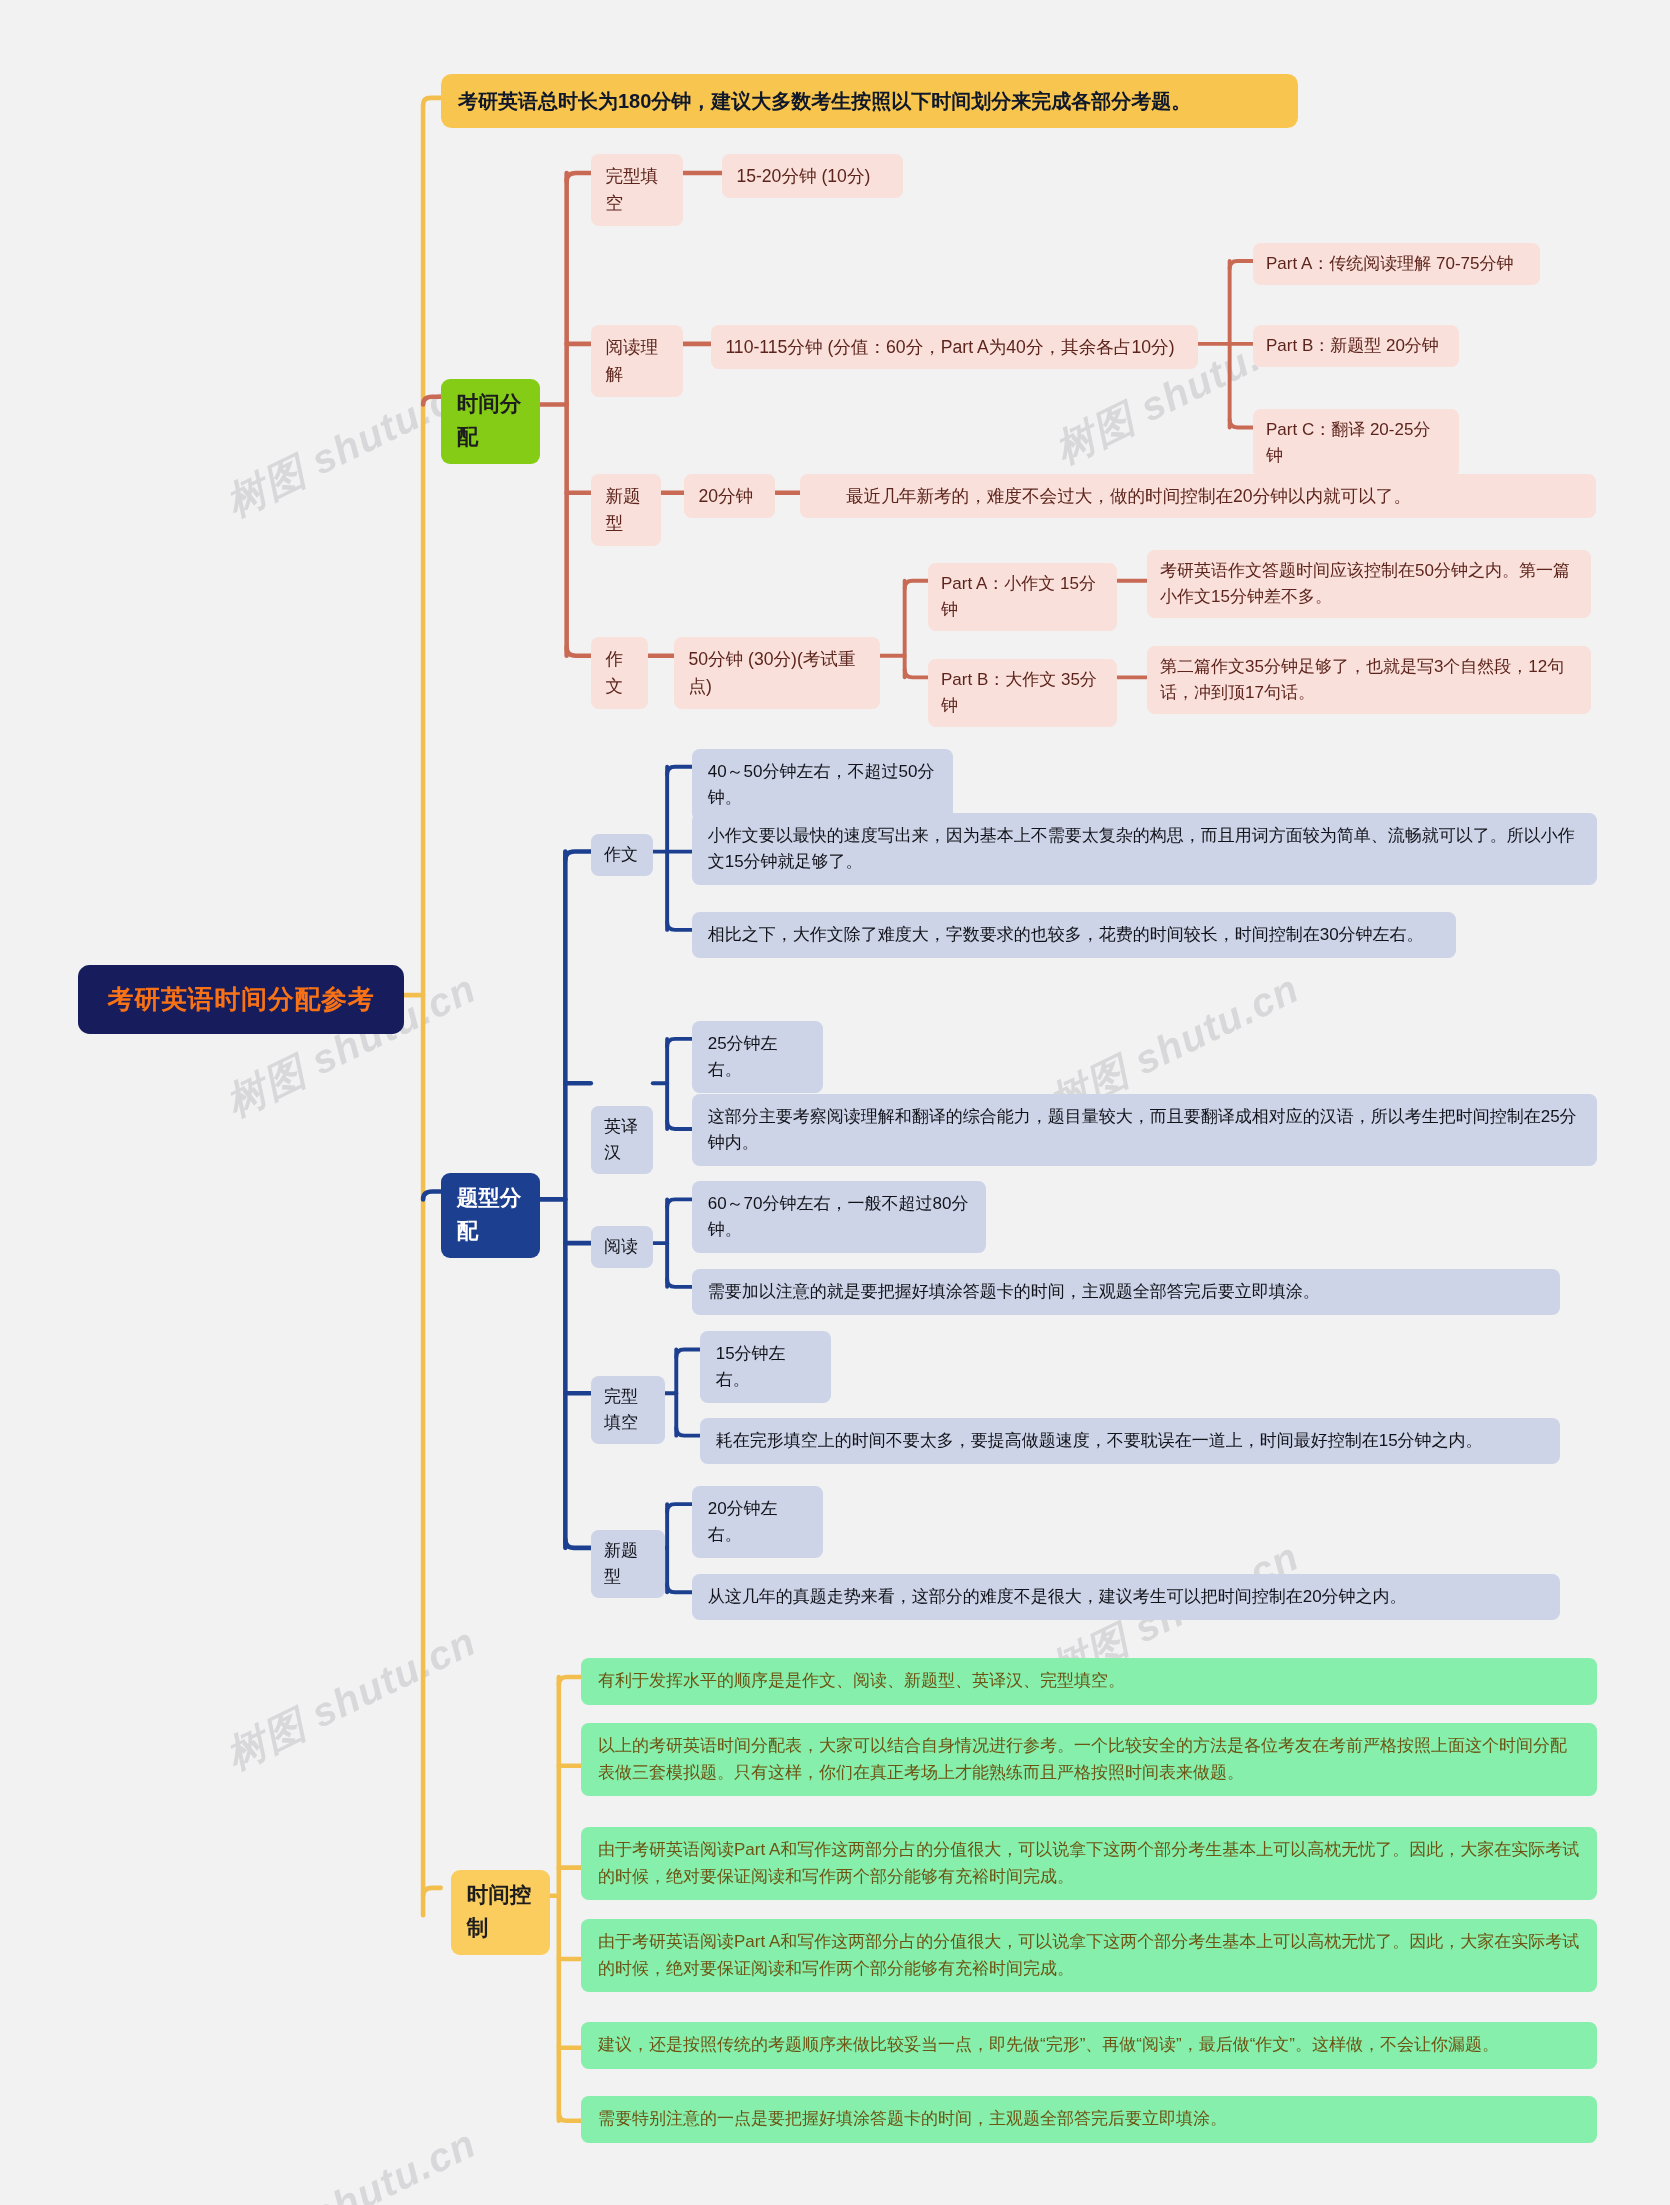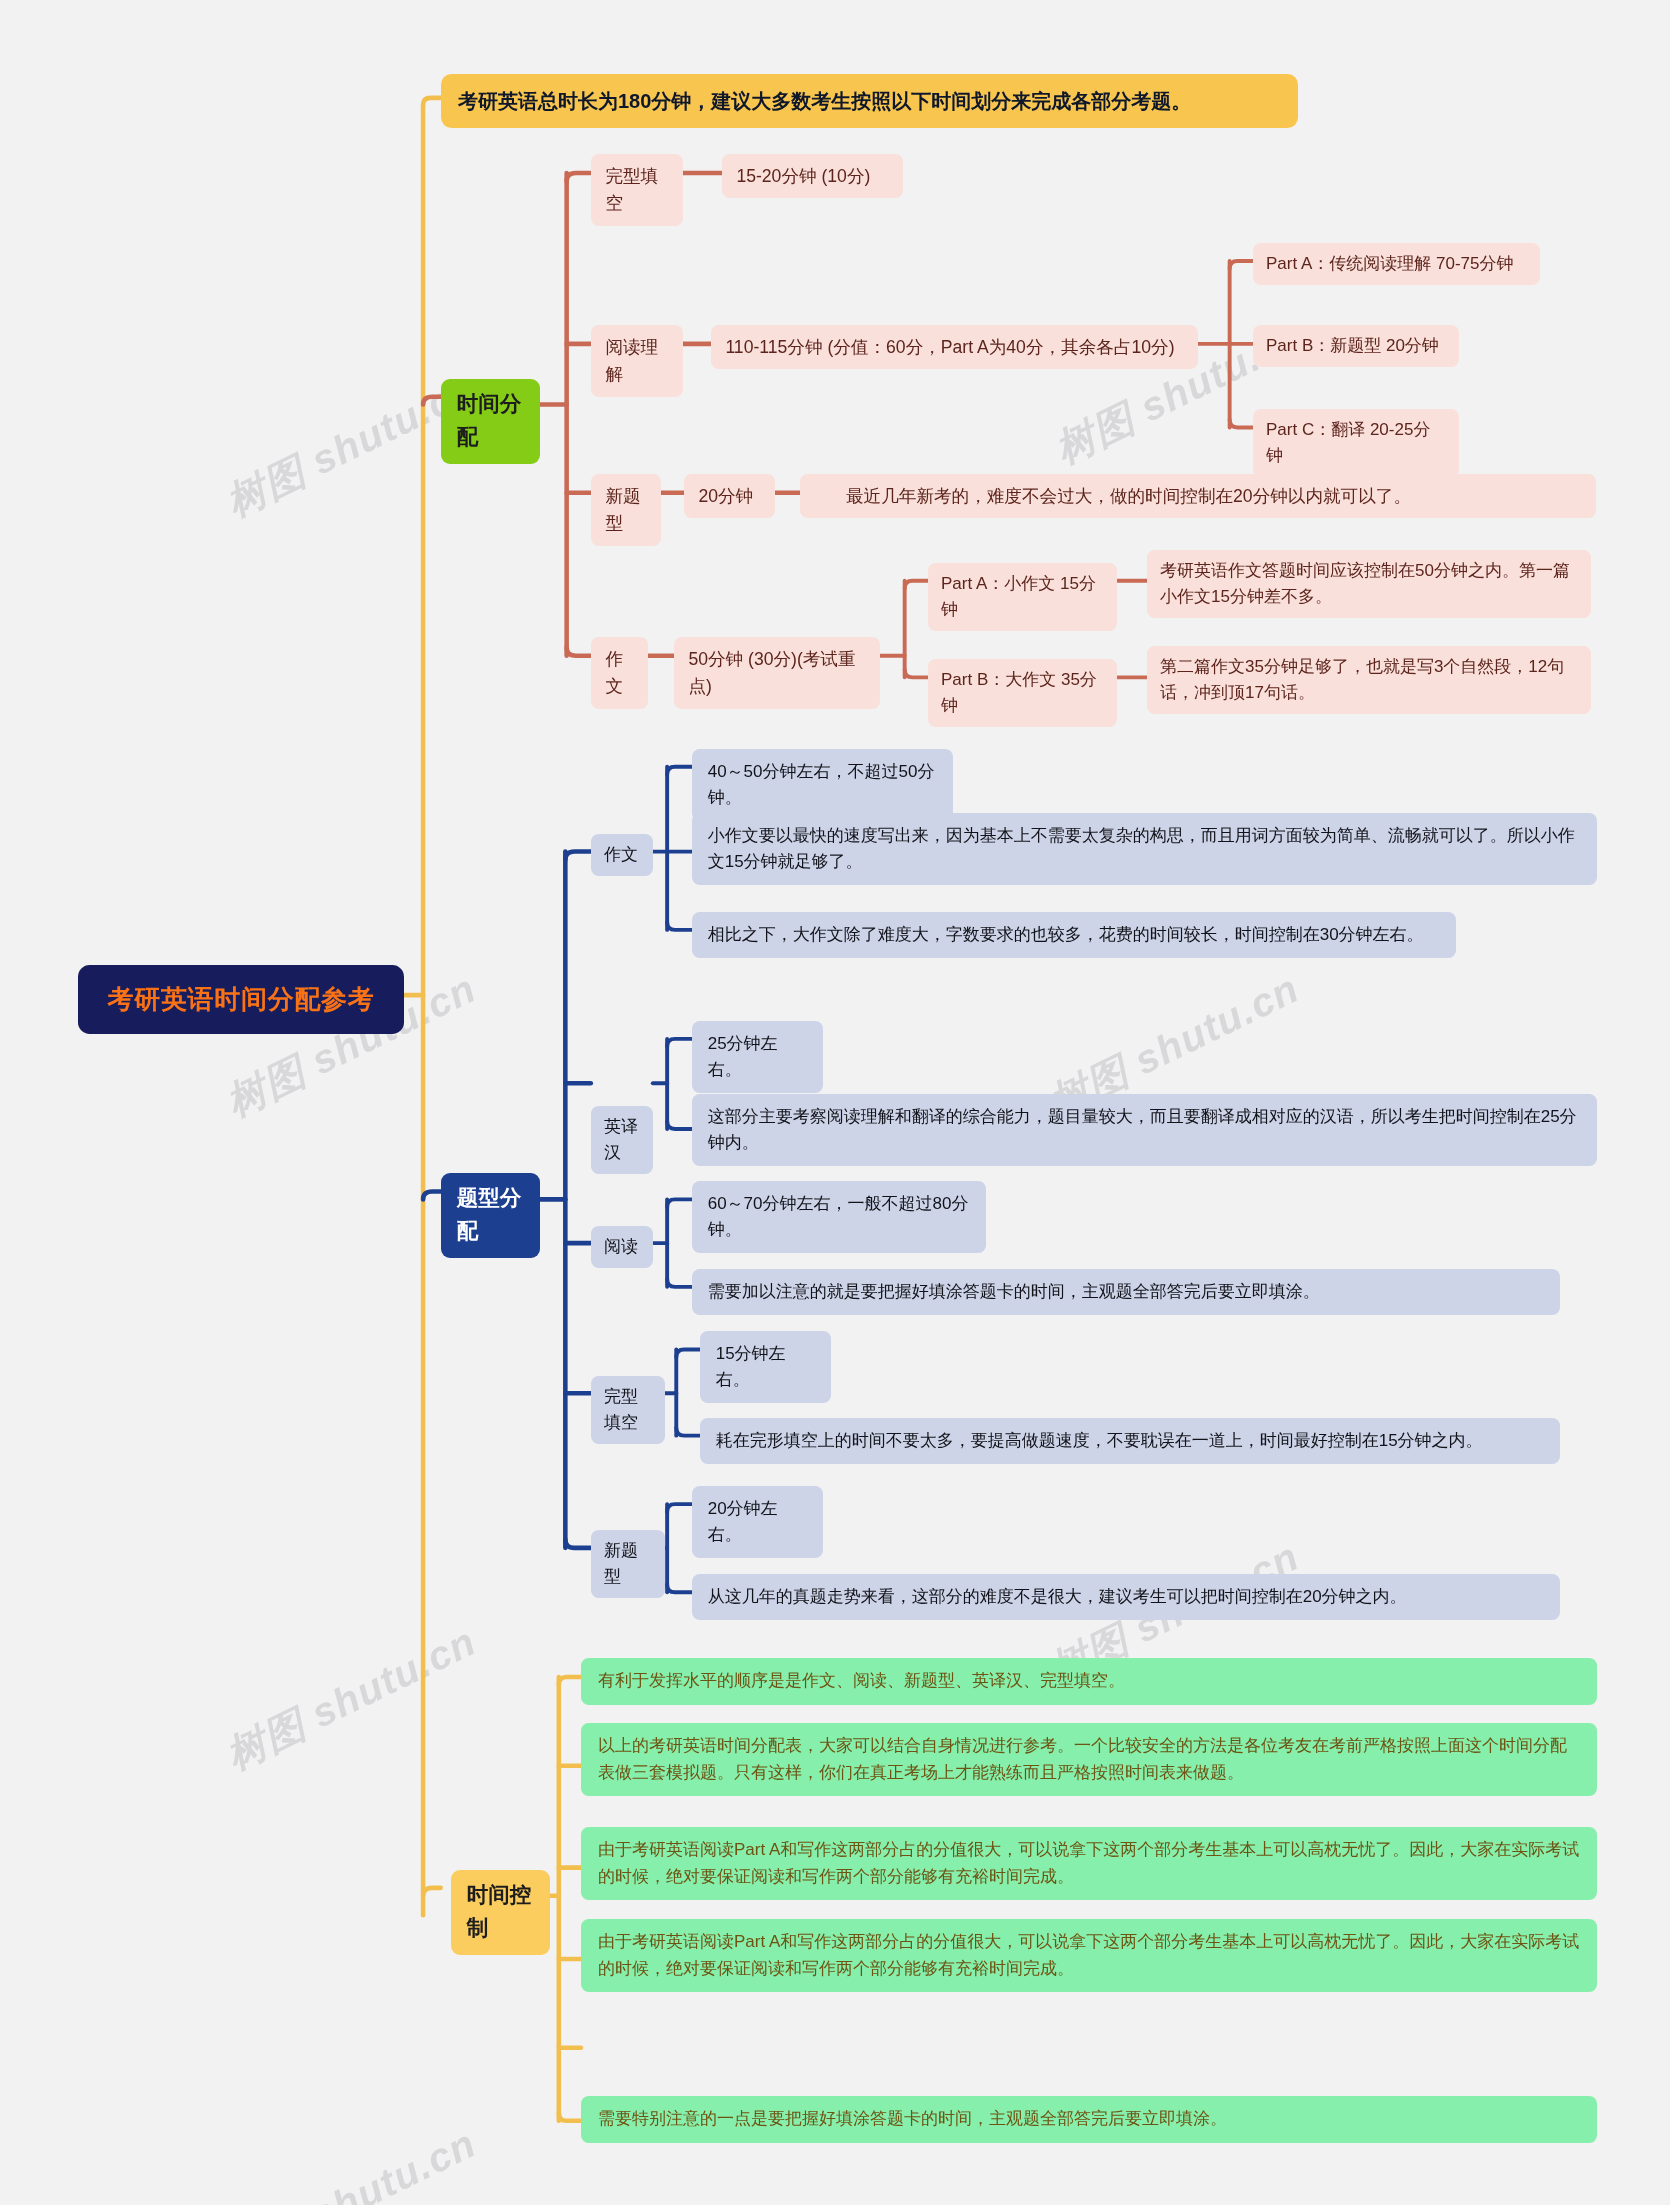--- a/index.html
+++ b/index.html
@@ -275,18 +275,21 @@
   </div>
   <div class="node yellow" style="left:581px;top:1723px;width:1016px;">
     <span>以上的考研英语时间分配表，大家可以结合自身情况进行参考。一个比较安全的方法是各位考友在考前严格按照上面这个时间分配表做三套模拟题。只有这样，你们在真正考场上才能熟练而且严格按照时间表来做题。</span>
   </div>
   <div class="node yellow" style="left:581px;top:1827px;width:1016px;">
     <span>由于考研英语阅读Part A和写作这两部分占的分值很大，可以说拿下这两个部分考生基本上可以高枕无忧了。因此，大家在实际考试的时候，绝对要保证阅读和写作两个部分能够有充裕时间完成。</span>
   </div>
   <div class="node yellow" style="left:581px;top:1919px;width:1016px;">
     <span>由于考研英语阅读Part A和写作这两部分占的分值很大，可以说拿下这两个部分考生基本上可以高枕无忧了。因此，大家在实际考试的时候，绝对要保证阅读和写作两个部分能够有充裕时间完成。</span>
   </div>
+  <div class="node yellow" style="left:581px;top:2022px;width:1016px;">
+    <span>建议，还是按照传统的考题顺序来做比较妥当一点，即先做“完形”、再做“阅读”，最后做“作文”。这样做，不会让你漏题。</span>
+  </div>
   <div class="node yellow" style="left:581px;top:2096px;width:1016px;">
     <span>需要特别注意的一点是要把握好填涂答题卡的时间，主观题全部答完后要立即填涂。</span>
   </div>
 
 </div>
 
 
 </body></html>

